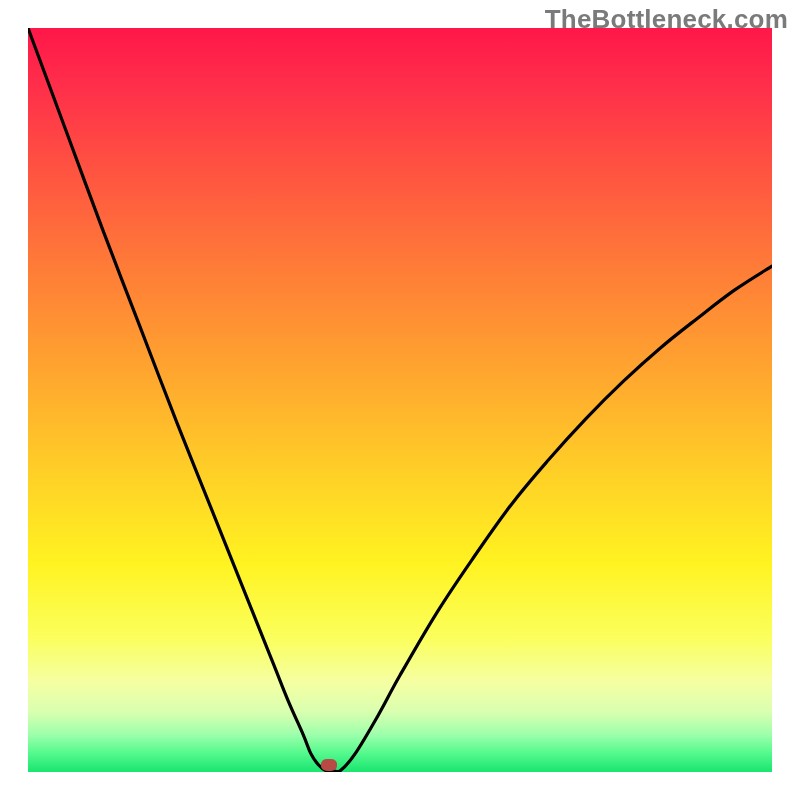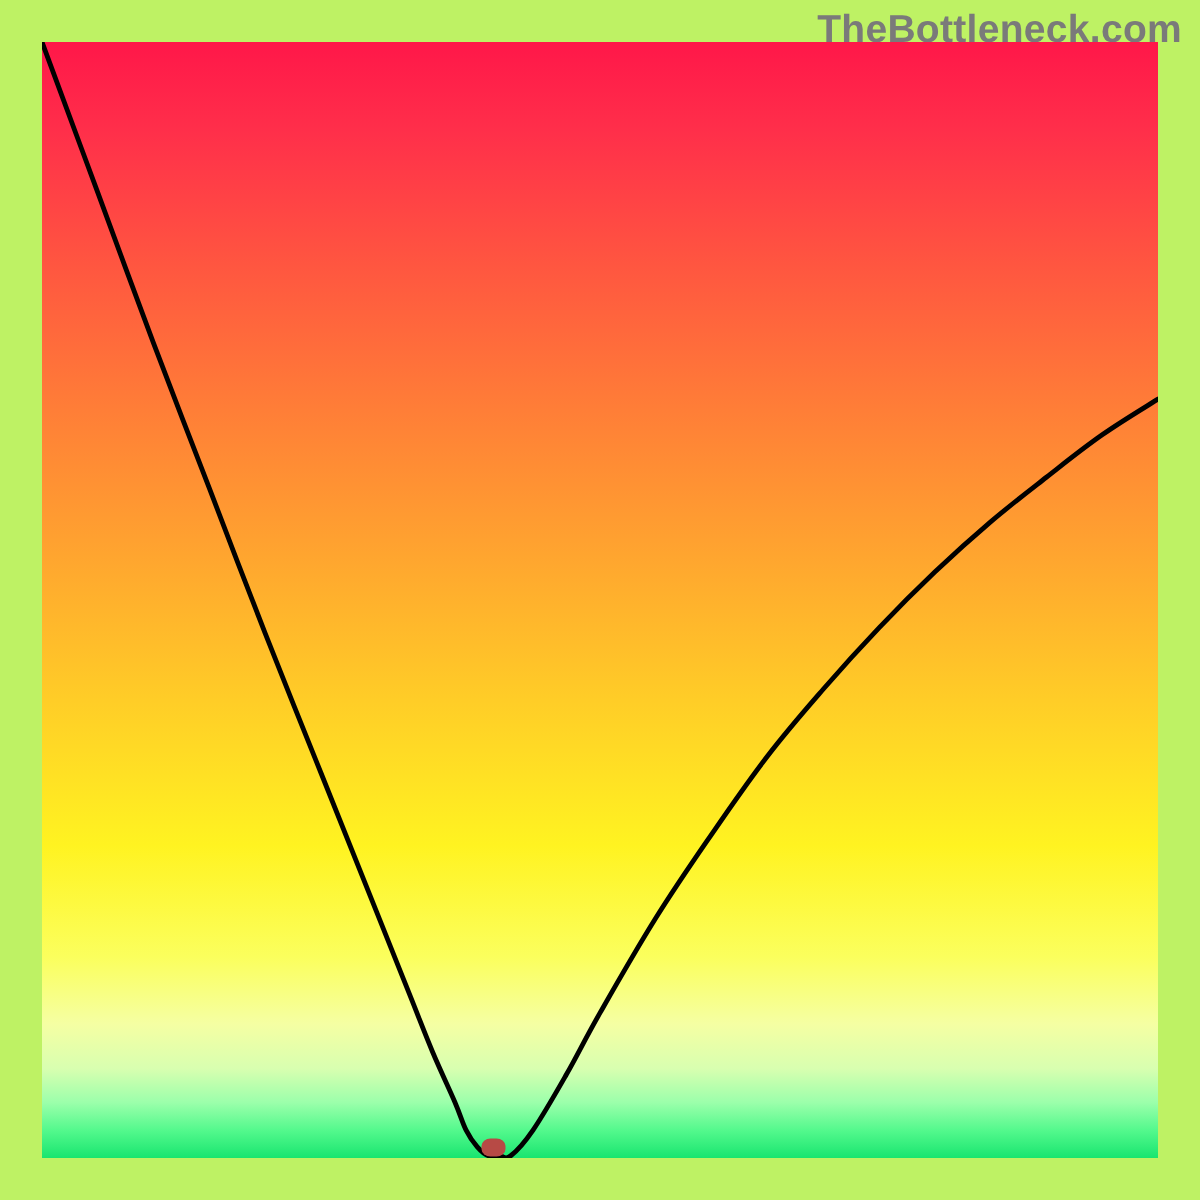--- a/index.html
+++ b/index.html
@@ -1,21 +1,21 @@
 <!DOCTYPE html>
 <html><head>
 <meta charset="utf-8">
 <style>
   * { margin: 0; padding: 0; box-sizing: border-box; }
   html, body { width: 800px; height: 800px; overflow: hidden; background: #000; }
   .frame {
     position: relative;
     width: 800px;
     height: 800px;
-    background: #bef264;
+    background: #ffffff;
   }
   .watermark {
     position: absolute;
     top: 4px;
     right: 12px;
     font-family: Arial, Helvetica, sans-serif;
     font-size: 26px;
     font-weight: 600;
     color: #7a7a7a;
     letter-spacing: 0.2px;

